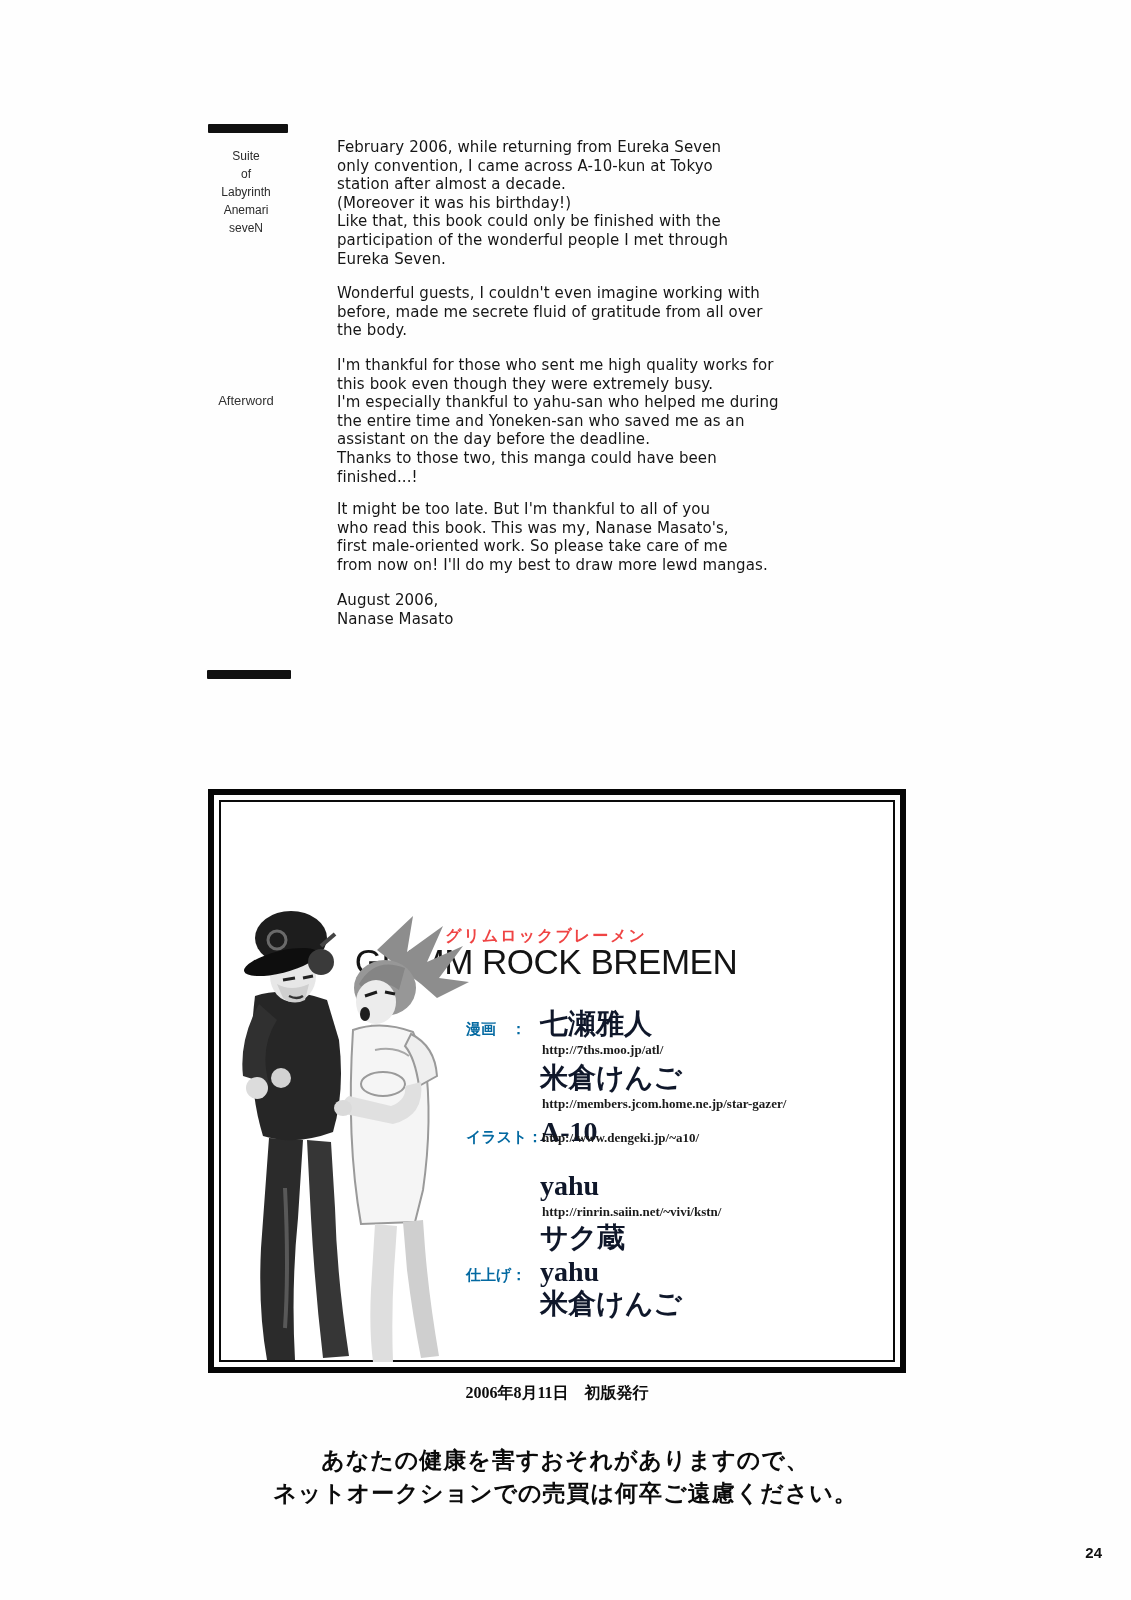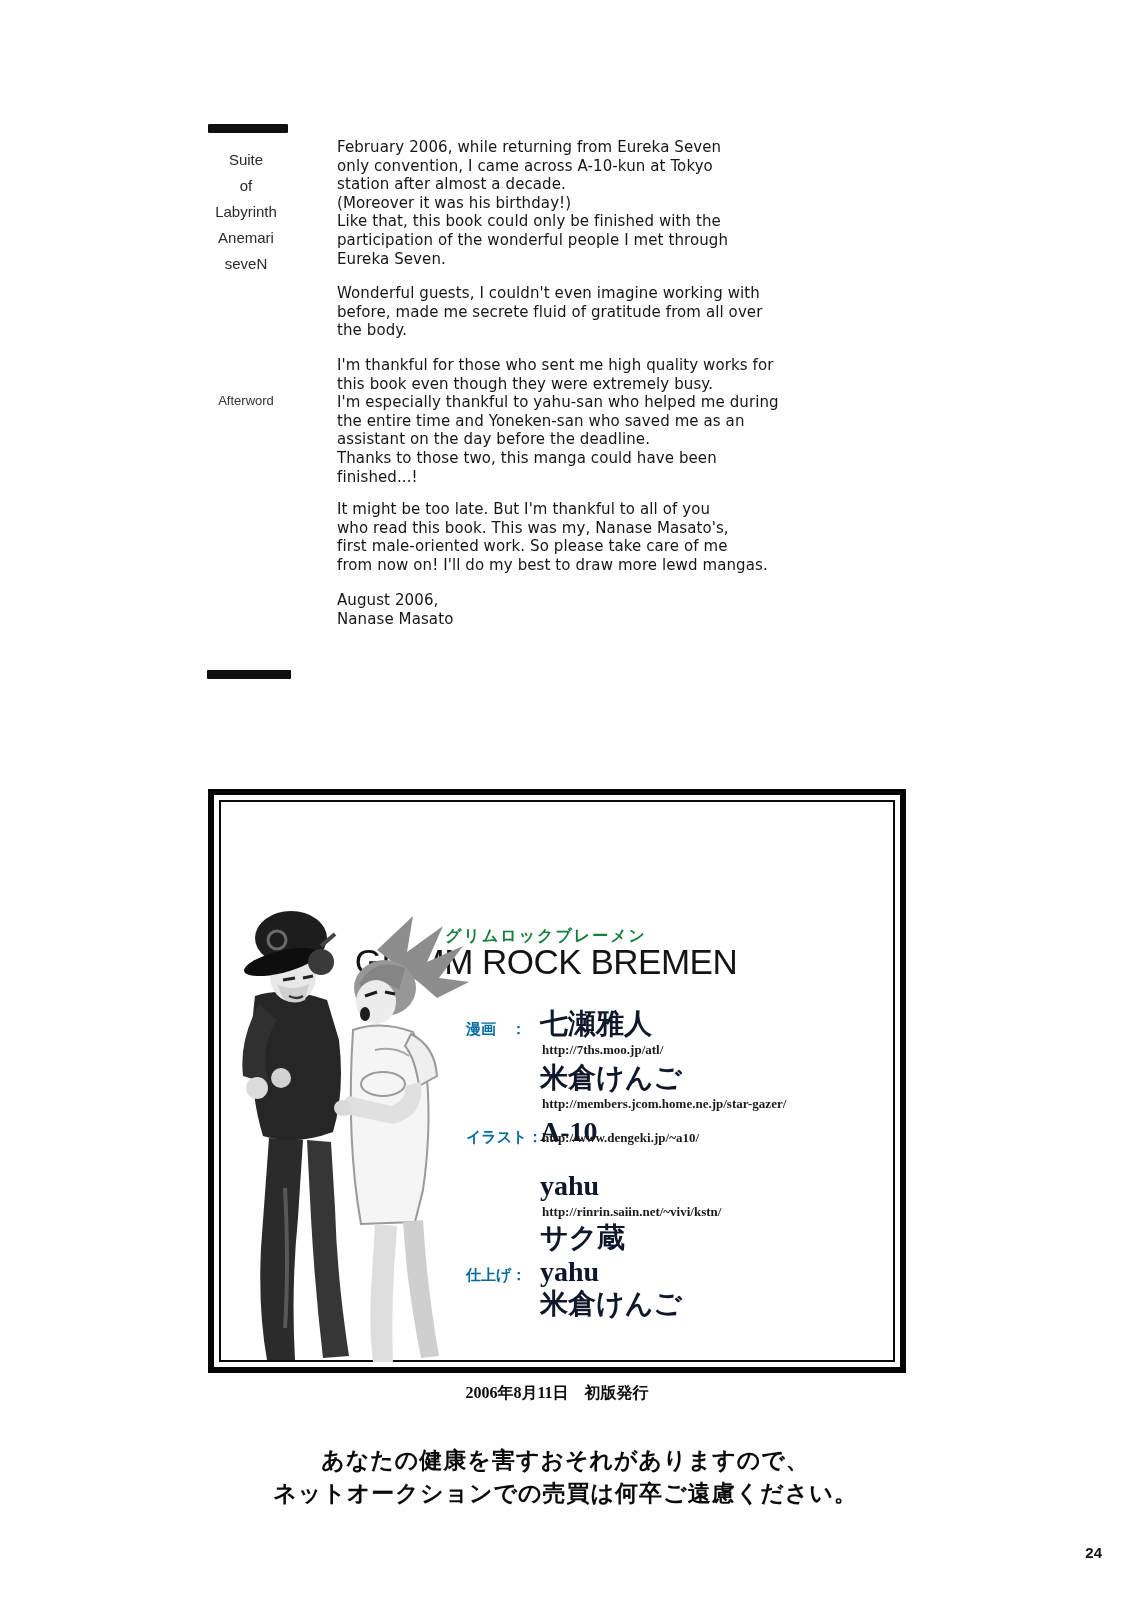--- a/index.html
+++ b/index.html
@@ -6,36 +6,36 @@
   .page{position:relative;width:1131px;height:1600px;background:#fefefe;overflow:hidden;
         font-family:"Liberation Sans","DejaVu Sans",sans-serif;color:#1b1b1b;}
   .pre{white-space:pre-line;}
   .abs{position:absolute;}
 
   
   .bar{position:absolute;height:9px;background:#101010;border-radius:1px;}
   .bar-top{left:208px;top:124px;width:80px;}
   .bar-bottom{left:207px;top:670px;width:84px;}
   .side-title{left:196px;top:147px;width:100px;text-align:center;
-              font-size:15px;line-height:26px;color:#2a2a2a;}
+              font-size:12px;line-height:18px;color:#2a2a2a;}
   .afterword-label{left:200px;top:393px;width:92px;text-align:center;font-size:13px;color:#333;}
 
   
   .aw{left:337px;width:450px;font-size:15px;line-height:18.6px;color:#161616;
       font-family:"DejaVu Sans",sans-serif;letter-spacing:0.1px;}
   .aw-p0{top:138px;} .aw-p1{top:284px;} .aw-p2{top:356px;} .aw-p3{top:500px;} .aw-p4{top:591px;}
 
   
   .box-outer{position:absolute;left:208px;top:789px;width:686px;height:572px;
              border:6px solid #060606;background:#fff;}
   .box-inner{position:absolute;left:5px;top:5px;right:5px;bottom:5px;border:2px solid #0a0a0a;}
   .jp-serif{font-family:"Liberation Serif","DejaVu Serif",serif;font-weight:bold;color:#0b0b0b;}
   .box-title{left:0px;top:36px;width:496px;text-align:center;font-size:48px;letter-spacing:1px;}
   .furigana{left:132px;top:131px;width:400px;text-align:center;font-size:16px;font-weight:bold;
-            letter-spacing:2px;color:#15803d;}
+            letter-spacing:2px;color:#ef4444;}
   .subtitle{left:132px;top:147px;width:400px;text-align:center;font-size:35px;color:#141414;
             font-family:"Liberation Sans","DejaVu Sans",sans-serif;letter-spacing:-0.5px;}
   .credit-label{position:absolute;left:252px;font-size:15px;font-weight:bold;
                 font-family:"Liberation Serif","DejaVu Serif",serif;color:#0369a1;}
   .credit-name{position:absolute;left:326px;font-size:28px;font-weight:bold;
                font-family:"Liberation Serif","DejaVu Serif",serif;color:#0f172a;line-height:28px;}
   .credit-url{position:absolute;left:328px;font-size:13px;font-weight:bold;
               font-family:"Liberation Serif","DejaVu Serif",serif;color:#1a1a1a;}
 
   

